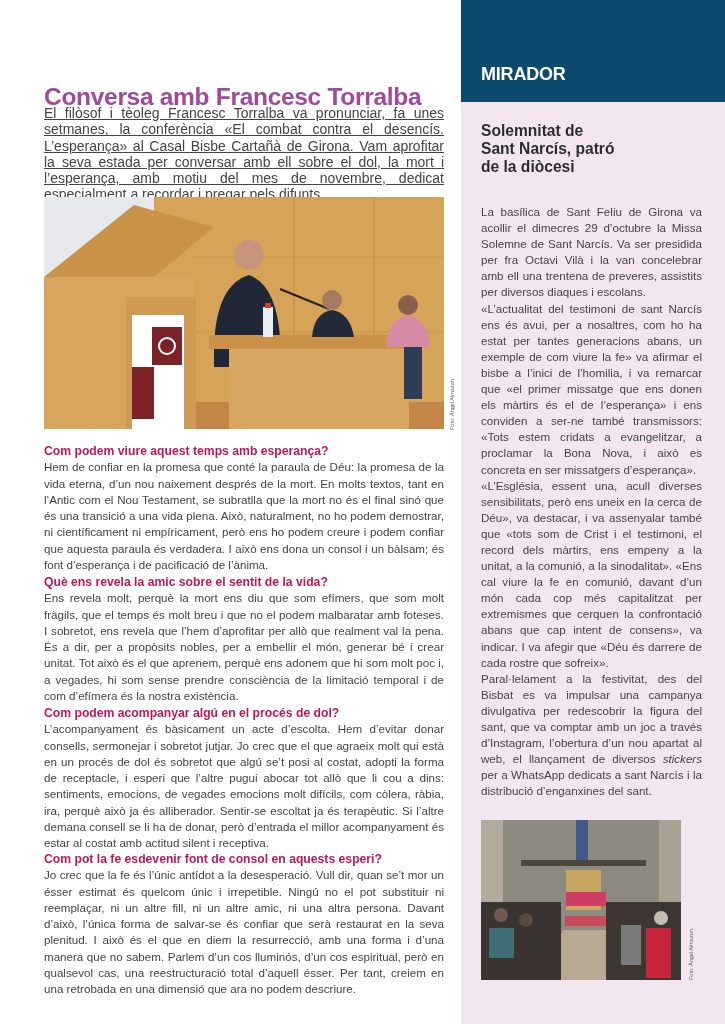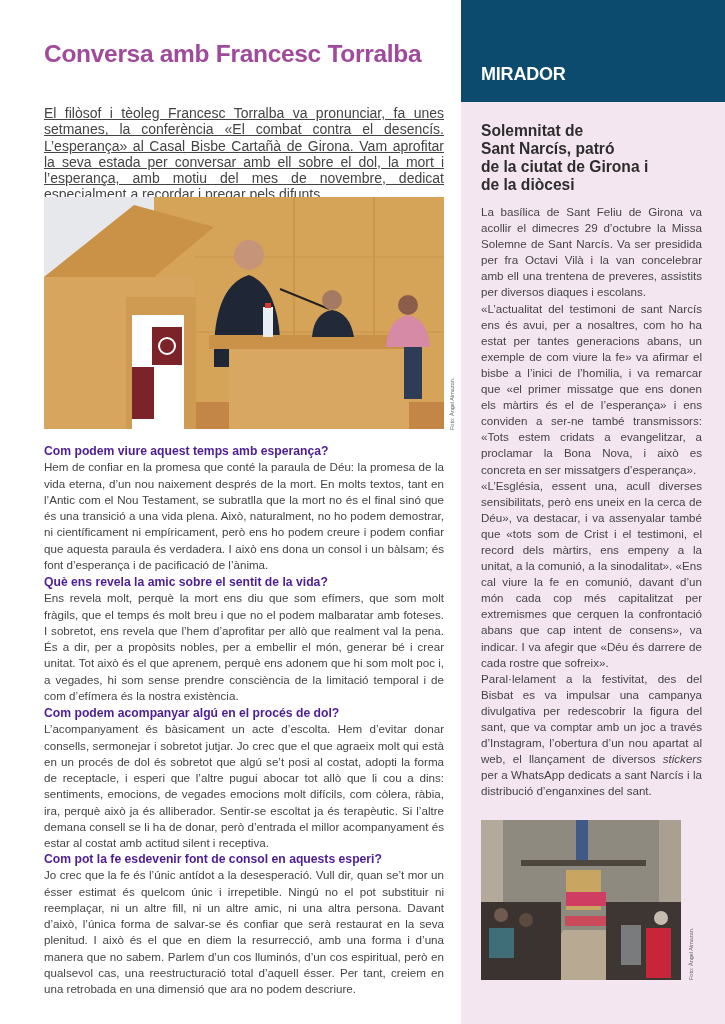--- a/index.html
+++ b/index.html
@@ -8,37 +8,37 @@
     background: #ffffff;
     font-family: "Liberation Sans", sans-serif;
     color: #3a3a3a;
   }
   .title {
     position: absolute; left: 44px; top: 40px; width: 400px; margin: 0;
     font-family: "Liberation Sans", sans-serif;
     font-weight: bold; font-size: 24.5px; line-height: 27px;
     color: #a04a9c; letter-spacing: -0.3px;
   }
-  .title span { display: block; white-space: nowrap; }
+  .title span { display: block; white-space: nowrap; margin-top: 43px; }
   .intro {
     position: absolute; left: 44px; top: 105px; width: 400px; margin: 0;
     font-size: 14px; line-height: 16.3px; text-align: justify; color: #444; text-decoration: underline;
   }
   .photo-main {
     position: absolute; left: 44px; top: 197px; width: 400px; height: 232px;
     overflow: hidden;
     background: linear-gradient(90deg, #e7e9ec 0%, #e7e9ec 3%, #c9903f 3%, #d4a155 45%, #cf9a4e 60%, #d9a864 100%);
   }
   .credit {
     position: absolute; font-size: 5.5px; color: #666; white-space: nowrap;
     transform: rotate(-90deg); transform-origin: left top;
   }
   .qa { position: absolute; left: 44px; width: 400px; margin: 0; }
   .qa h3 {
-    margin: 0; font-size: 12.2px; line-height: 16.3px; font-weight: bold; color: #4c1d95;
+    margin: 0; font-size: 12.2px; line-height: 16.3px; font-weight: bold; color: #be185d;
   }
   .qa p {
     margin: 0; font-size: 11.6px; line-height: 16.3px; text-align: justify; color: #444;
   }
 
   .right-col {
     position: absolute; left: 461px; top: 0; width: 264px; height: 1024px;
     background: #f4e6f1;
   }
   .mirador {
@@ -132,21 +132,20 @@
 </div>
 
 <aside class="right-col">
   <div class="mirador">
     <h2 class="mirador-label">MIRADOR</h2>
   </div>
 
   <h3 class="side-title">
     <span>Solemnitat de</span>
     <span>Sant Narcís, patró</span>
-    <span>de la ciutat de Girona i</span>
     <span>de la diòcesi</span>
   </h3>
 
   <div class="side-body">
     <p>La basílica de Sant Feliu de Girona va acollir el dimecres 29 d’octubre la Missa Solemne de Sant Narcís. Va ser presidida per fra Octavi Vilà i la van concelebrar amb ell una trentena de preveres, assistits per diversos diaques i escolans.</p>
     <p>«L’actualitat del testimoni de sant Narcís ens és avui, per a nosaltres, com ho ha estat per tantes generacions abans, un exemple de com viure la fe» va afirmar el bisbe a l’inici de l’homilia, i va remarcar que «el primer missatge que ens donen els màrtirs és el de l’esperança» i ens conviden a ser-ne també transmissors: «Tots estem cridats a evangelitzar, a proclamar la Bona Nova, i això es concreta en ser missatgers d’esperança».</p>
     <p>«L’Església, essent una, acull diverses sensibilitats, però ens uneix en la cerca de Déu», va destacar, i va assenyalar també que «tots som de Crist i el testimoni, el record dels màrtirs, ens empeny a la unitat, a la comunió, a la sinodalitat». «Ens cal viure la fe en comunió, davant d’un món cada cop més capitalitzat per extremismes que cerquen la confrontació abans que cap intent de consens», va indicar. I va afegir que «Déu és darrere de cada rostre que sofreix».</p>
     <p><span>Paral·lelament a la festivitat, des del Bisbat es va impulsar una campanya divulgativa per redescobrir la figura del sant, que va comptar amb un joc a través d’Instagram, l’obertura d’un nou apartat al web, el llançament de diversos </span><em>stickers</em><span> per a WhatsApp dedicats a sant Narcís i la distribució d’enganxines del sant.</span></p>
   </div>
 

